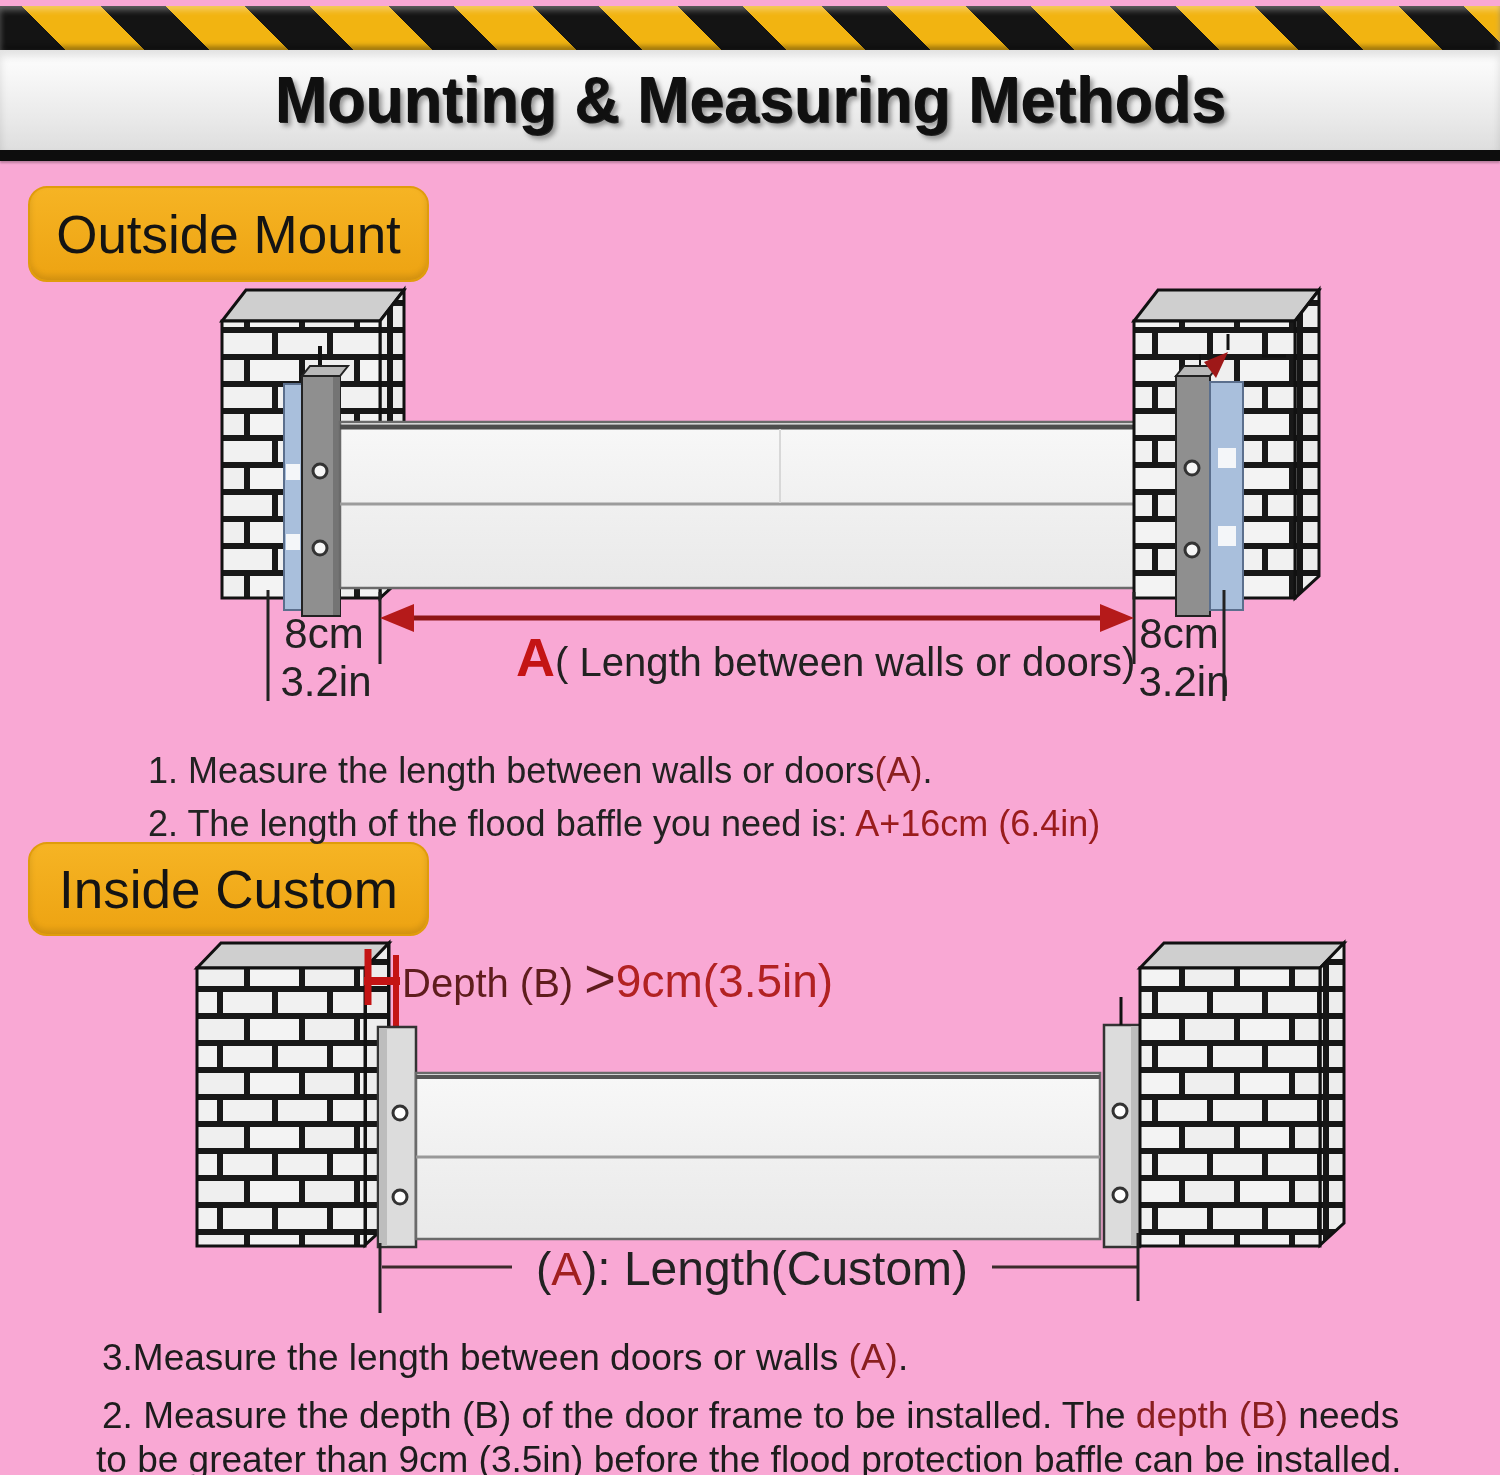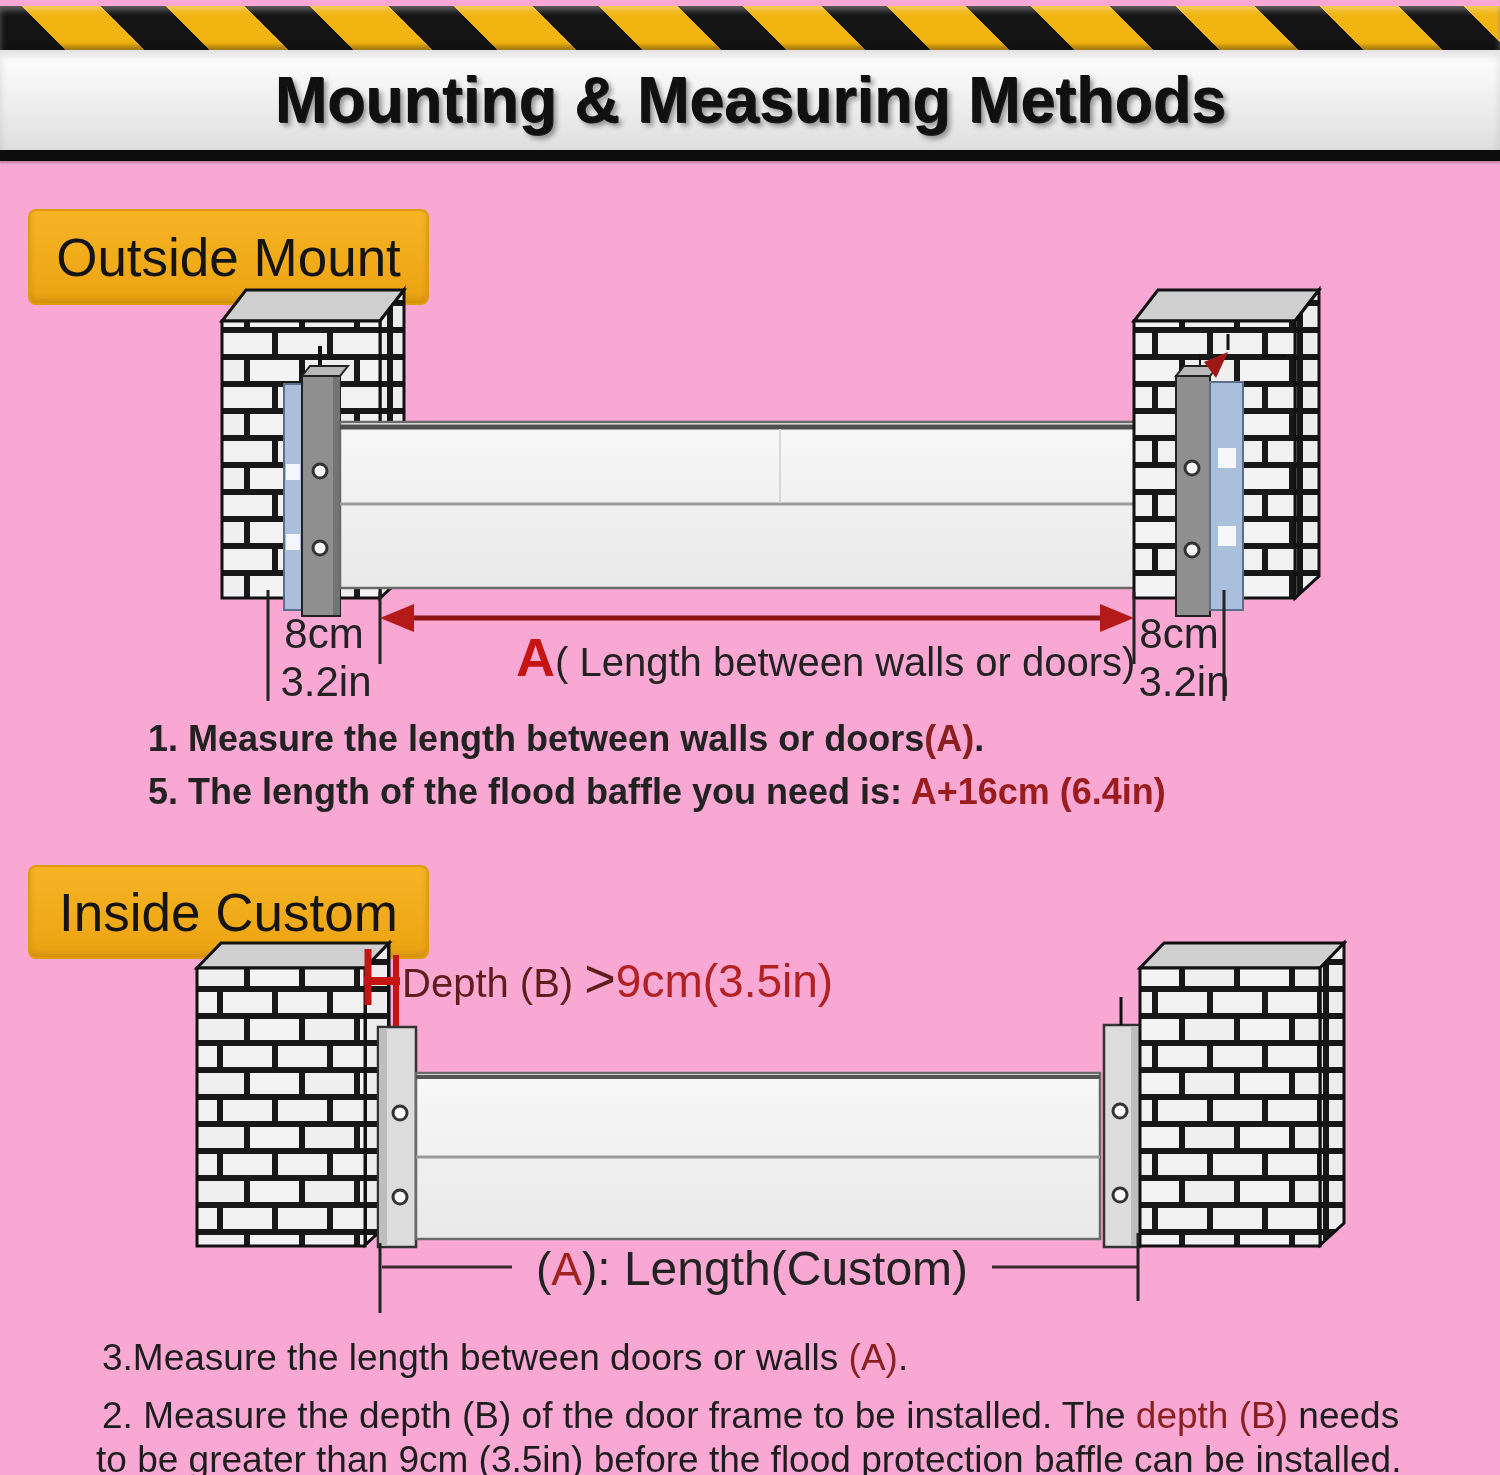--- a/index.html
+++ b/index.html
@@ -12,35 +12,35 @@
   .title-band{position:absolute;top:50px;left:0;width:100%;height:100px;
         background:linear-gradient(#ffffff,#e9e9e9 70%,#dedede);
         display:flex;align-items:center;justify-content:center;
         box-shadow:inset 0 6px 8px rgba(0,0,0,.12);}
   .title-band h1{margin:0;font-size:64px;font-weight:bold;color:#101010;
         letter-spacing:0px;transform:scaleX(.98);
         text-shadow:4px 4px 5px rgba(0,0,0,.38),1px 1px 0 #333;}
   .black-bar{position:absolute;top:150px;left:0;width:100%;height:11px;background:#0d0d0d;
         box-shadow:0 2px 2px rgba(0,0,0,.25);}
   
-  .badge{position:absolute;left:28px;width:397px;height:92px;border-radius:8px;
+  .badge{position:absolute;left:28px;width:397px;height:92px;border-radius:19px;
         background:linear-gradient(#f6b424,#eda312);
         border:2px solid #e09c0c;
         display:flex;align-items:center;justify-content:center;
-        font-size:53px;color:#141414;box-shadow:inset 0 -4px 6px rgba(0,0,0,.12);margin-top:23px;}
+        font-size:53px;color:#141414;box-shadow:inset 0 -4px 6px rgba(0,0,0,.12);}
   .badge.outside{top:186px;}
   .badge.inside{top:842px;height:90px;}
   
   .diagram{position:absolute;left:0;width:1500px;}
   .diagram.one{top:276px;height:430px;}
   .diagram.two{top:935px;height:395px;}
   svg{display:block;}
   
   .steps{position:absolute;color:#222;font-size:36px;line-height:53px;}
-  .steps.outside{top:712px;left:148px;font-weight:bold;}
+  .steps.outside{top:744px;left:148px;}
   .steps.inside{top:1336px;left:102px;font-size:37px;line-height:44px;color:#1d1d1d;}
   .steps .gap{display:block;height:14px;}
   .red-soft{color:#8a1f1f;}
   .red-strong{color:#9a1c1c;}
 </style>
 </head>
 <body>
 
 <div class="page">
 
@@ -145,21 +145,21 @@
     <text x="1179" y="372" font-size="42" fill="#222" text-anchor="middle">8cm</text>
     <text x="1184" y="420" font-size="42" fill="#222" text-anchor="middle">3.2in</text>
     <text x="516" y="400">
       <tspan font-size="54" font-weight="bold" fill="#c41414">A</tspan><tspan font-size="40" fill="#222">( Length between walls or doors)</tspan>
     </text>
   </svg>
   </div>
 
   <div class="steps outside">
     <div><span>1. Measure the length between walls or doors</span><span class="red-soft">(A)</span><span>.</span></div>
-    <div><span>5. The length of the flood baffle you need is: </span><span class="red-strong">A+16cm (6.4in)</span></div>
+    <div><span>2. The length of the flood baffle you need is: </span><span class="red-strong">A+16cm (6.4in)</span></div>
   </div>
 
   <div class="diagram two">
   <svg width="1500" height="395" viewBox="0 0 1500 395">
 
     <g>
       <polygon points="197,33 365,33 389,8 221,8" fill="#cfcfcf" stroke="#111" stroke-width="3"></polygon>
       <polygon points="365,33 389,8 389,288 365,310" fill="url(#sideBricks)" stroke="#111" stroke-width="3"></polygon>
       <rect x="197" y="33" width="168" height="278" fill="url(#bricks)" stroke="#111" stroke-width="3"></rect>
     </g>

